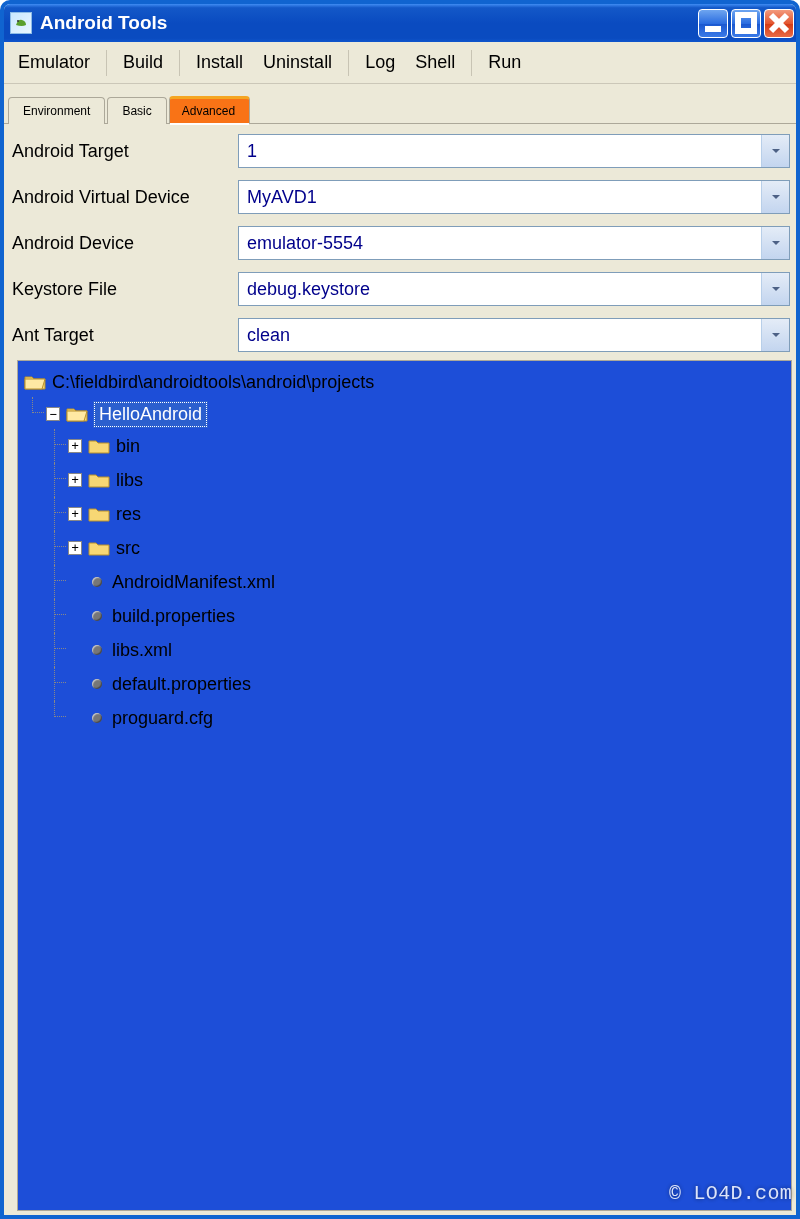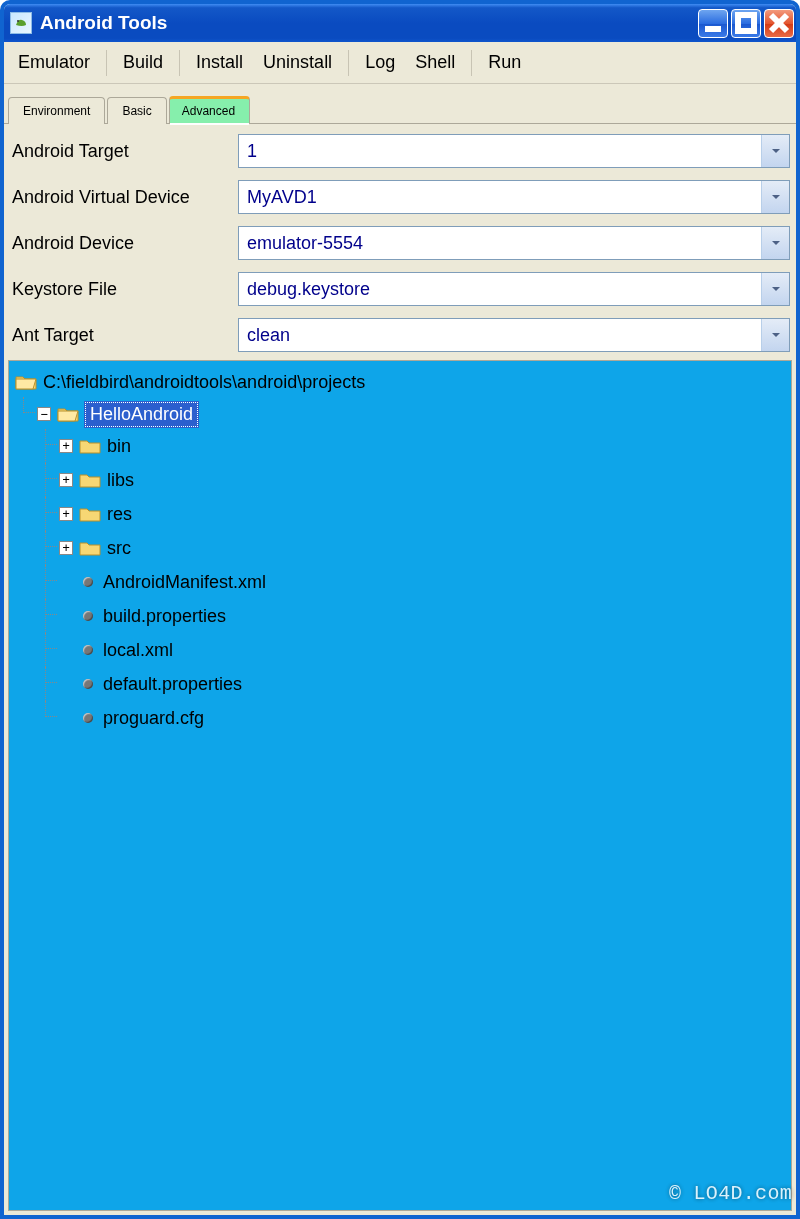--- a/index.html
+++ b/index.html
@@ -93,21 +93,21 @@
     border: 1px solid #aca899;
     border-bottom: none;
     background:#ece9d8;
     margin-right: 2px;
     border-radius: 4px 4px 0 0;
     font-size: 12px;
     position:relative;
     top:1px;
   }
   .tab.active {
-    background:#86efac;
+    background:#f97316;
     border-top: 3px solid #f5a623;
     padding-top: 5px;
     z-index:2;
     top:1px;
     padding-left:12px;
   }
   .tab.active::after{
     content:"";
     position:absolute;
     left:0;right:0;bottom:-1px;height:2px;background:#fefefe;
@@ -146,23 +146,23 @@
     background: linear-gradient(to bottom,#e4ecf7,#c3d5ef);
     border-left: 1px solid #b8cfe9;
     display:flex;align-items:center;justify-content:center;
     position:absolute; right:0; top:0;
   }
   .combo-btn svg { width:12px;height:12px;fill:#4d6185; }
 
   
   .tree-area {
     flex:1;
-    background:#0ea5e9;
+    background:#1d4ed8;
     border:1px solid #aca899;
-    margin: 2px 4px 4px 4px;
+    margin: 2px 4px 4px 13px;
     padding: 4px 2px;
     overflow:auto;
     font-size: 18px;
   }
   .tree ul { list-style:none; margin:0; padding:0 0 0 22px; }
   .tree > ul { padding-left: 4px; }
   .tree li { position:relative; padding: 2px 0; }
   .node {
     display:flex;
     align-items:center;
@@ -406,21 +406,21 @@
                   <div class="node">
                     <span class="exp-pad"></span>
                     <span class="file-dot"></span>
                     <span>build.properties</span>
                   </div>
                 </li>
                 <li>
                   <div class="node">
                     <span class="exp-pad"></span>
                     <span class="file-dot"></span>
-                    <span>local.xml</span>
+                    <span>libs.xml</span>
                   </div>
                 </li>
                 <li>
                   <div class="node">
                     <span class="exp-pad"></span>
                     <span class="file-dot"></span>
                     <span>default.properties</span>
                   </div>
                 </li>
                 <li>

